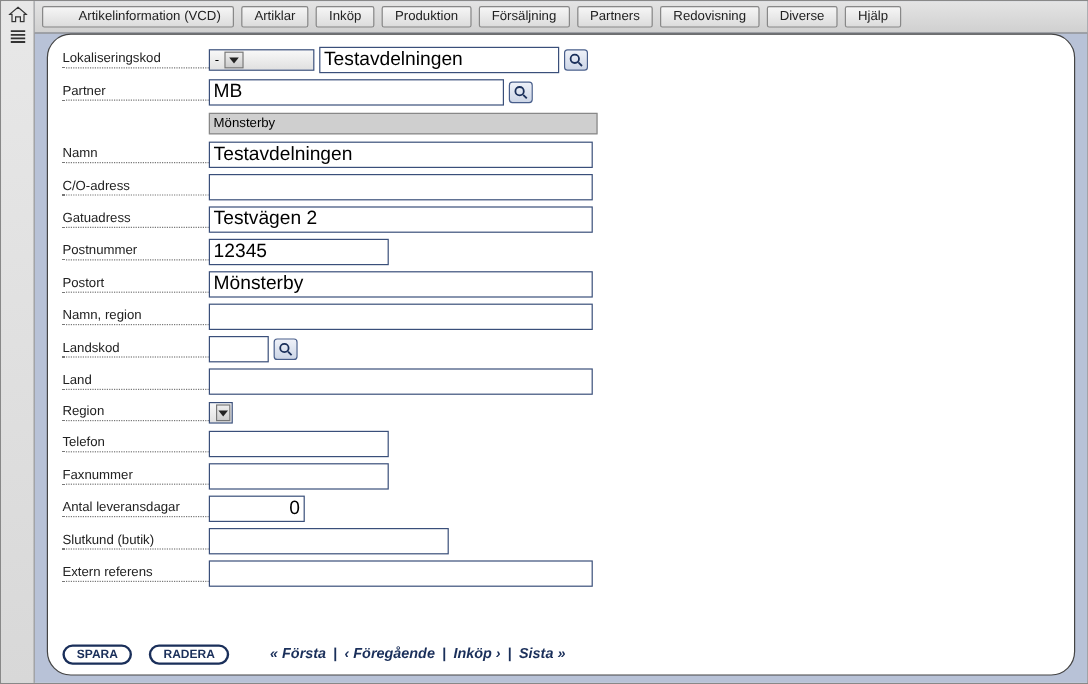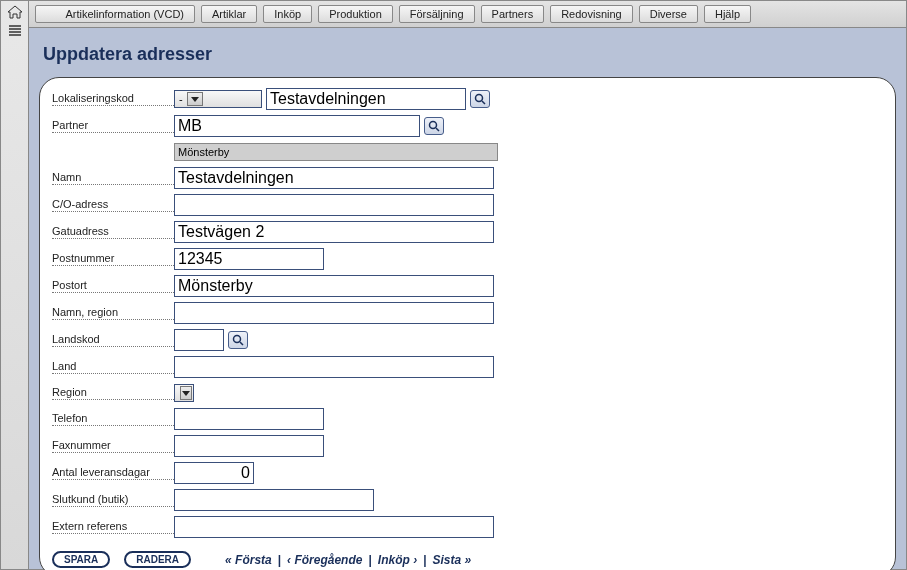--- a/index.html
+++ b/index.html
@@ -146,21 +146,20 @@
     height: 18px;
     width: 324px;
     font-size: 11px;
     padding: 1px 3px;
     display: flex;
     align-items: center;
   }
   .num-right { text-align: right; width: 80px;}
   .footer {
     display: flex;
-    align-items: center;
     gap: 14px;
     padding-top: 8px;
     border-top: none;
   }
   .pill-btn {
     border: 2px solid #1a2f5a;
     border-radius: 10px;
     background: #fff;
     color: #1a2f5a;
     font-weight: bold;
@@ -205,21 +204,20 @@
       <button class="menu-btn">Artiklar</button>
       <button class="menu-btn">Inköp</button>
       <button class="menu-btn">Produktion</button>
       <button class="menu-btn">Försäljning</button>
       <button class="menu-btn">Partners</button>
       <button class="menu-btn">Redovisning</button>
       <button class="menu-btn">Diverse</button>
       <button class="menu-btn">Hjälp</button>
     </div>
 
-    <div class="page-title">Uppdatera adresser</div>
 
     <div class="form-panel">
       <div class="form-rows">
 
       <div class="row">
         <div class="label">Lokaliseringskod</div>
         <div class="field-area">
           <div class="select select-mid">
             <span>-</span>
             <span class="arrow"></span>

